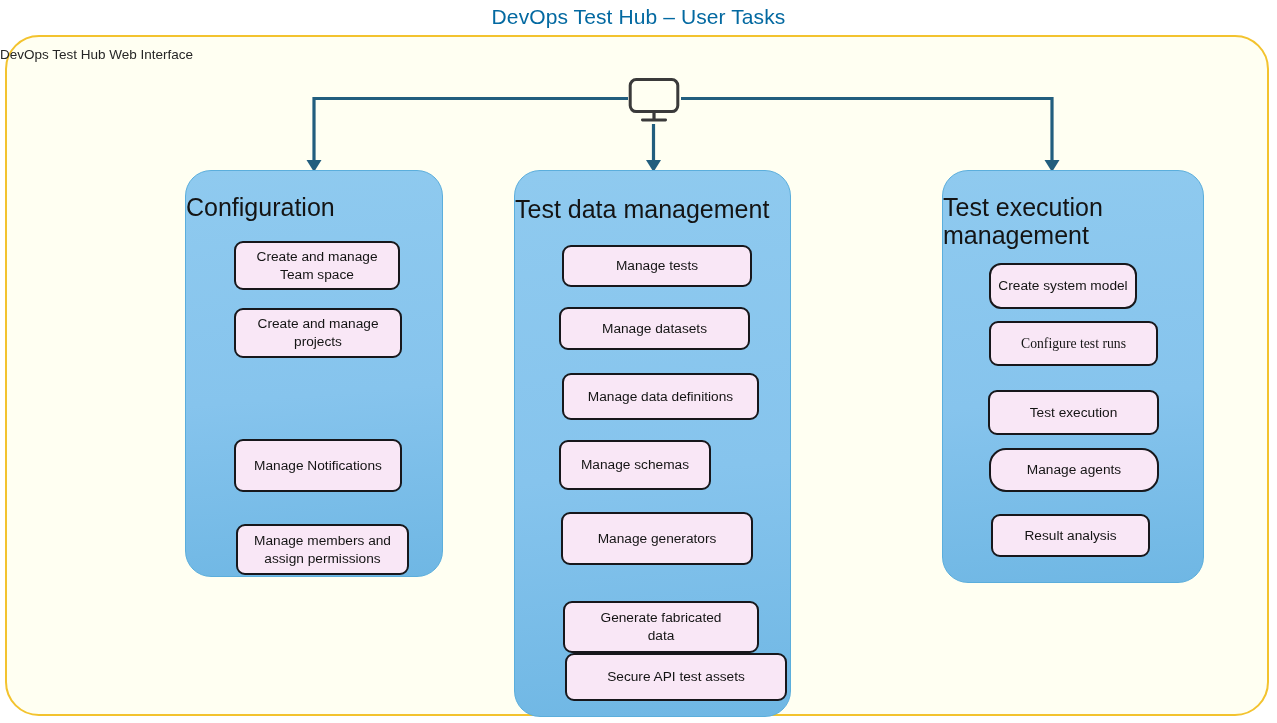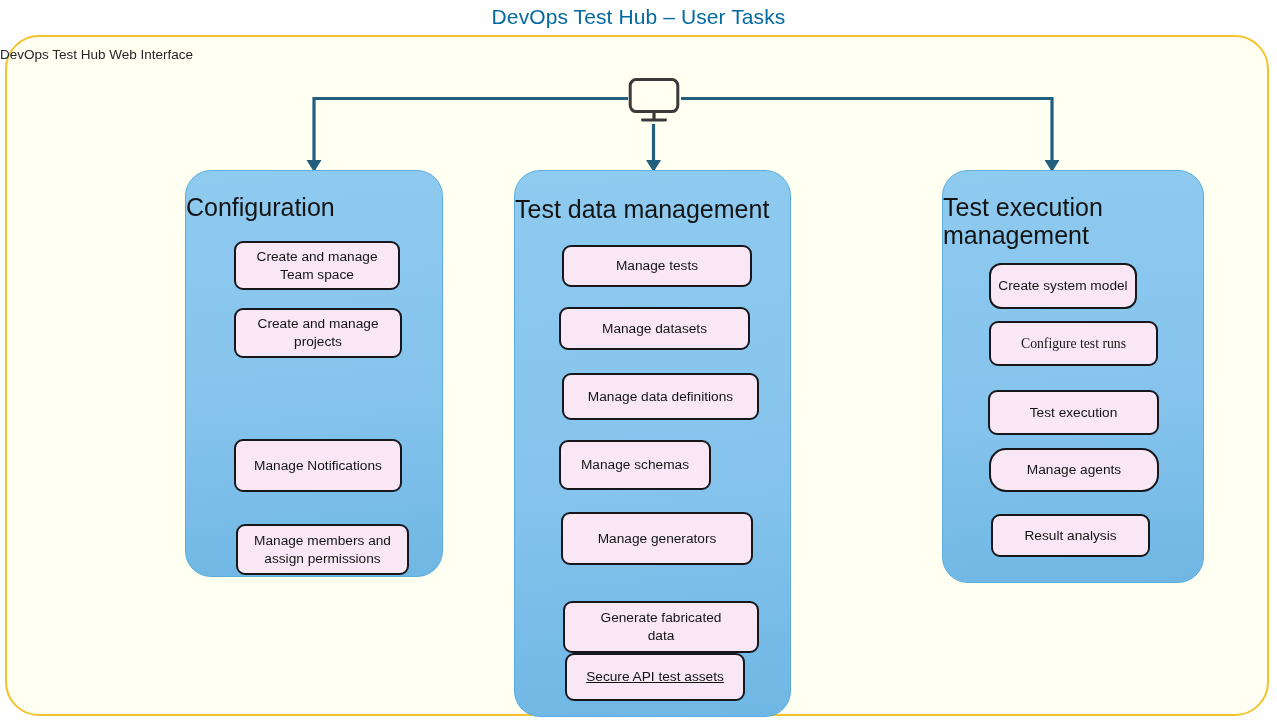--- a/index.html
+++ b/index.html
@@ -182,21 +182,21 @@
 
     <div class="chip" style="left:47px; top:202px; width:197px; height:47px;">Manage data definitions</div>
 
     <div class="chip" style="left:44px; top:269px; width:152px; height:50px;">Manage schemas</div>
 
     <div class="chip" style="left:46px; top:341px; width:192px; height:53px;">Manage generators</div>
 
     <div class="chip" style="left:48px; top:410px; width:196px; height:52px;margin-top:20px;">Generate fabricated
 data</div>
 
-    <div class="chip" style="left:50px; top:482px; width:180px; height:48px;text-decoration:underline;">Secure API test assets</div>
+    <div class="chip" style="left:50px; top:482px; width:222px; height:48px;">Secure API test assets</div>
   </div>
 
   <div class="column col-testexec">
     <div class="col-title">Test execution
 management</div>
 
     <div class="chip" style="left:46px; top:92px; width:148px; height:46px;border-radius:12px;">Create system model</div>
 
     <div class="chip" style="left:46px; top:150px; width:169px; height:45px;font-family:Liberation Serif, serif;">Configure test runs</div>
 

